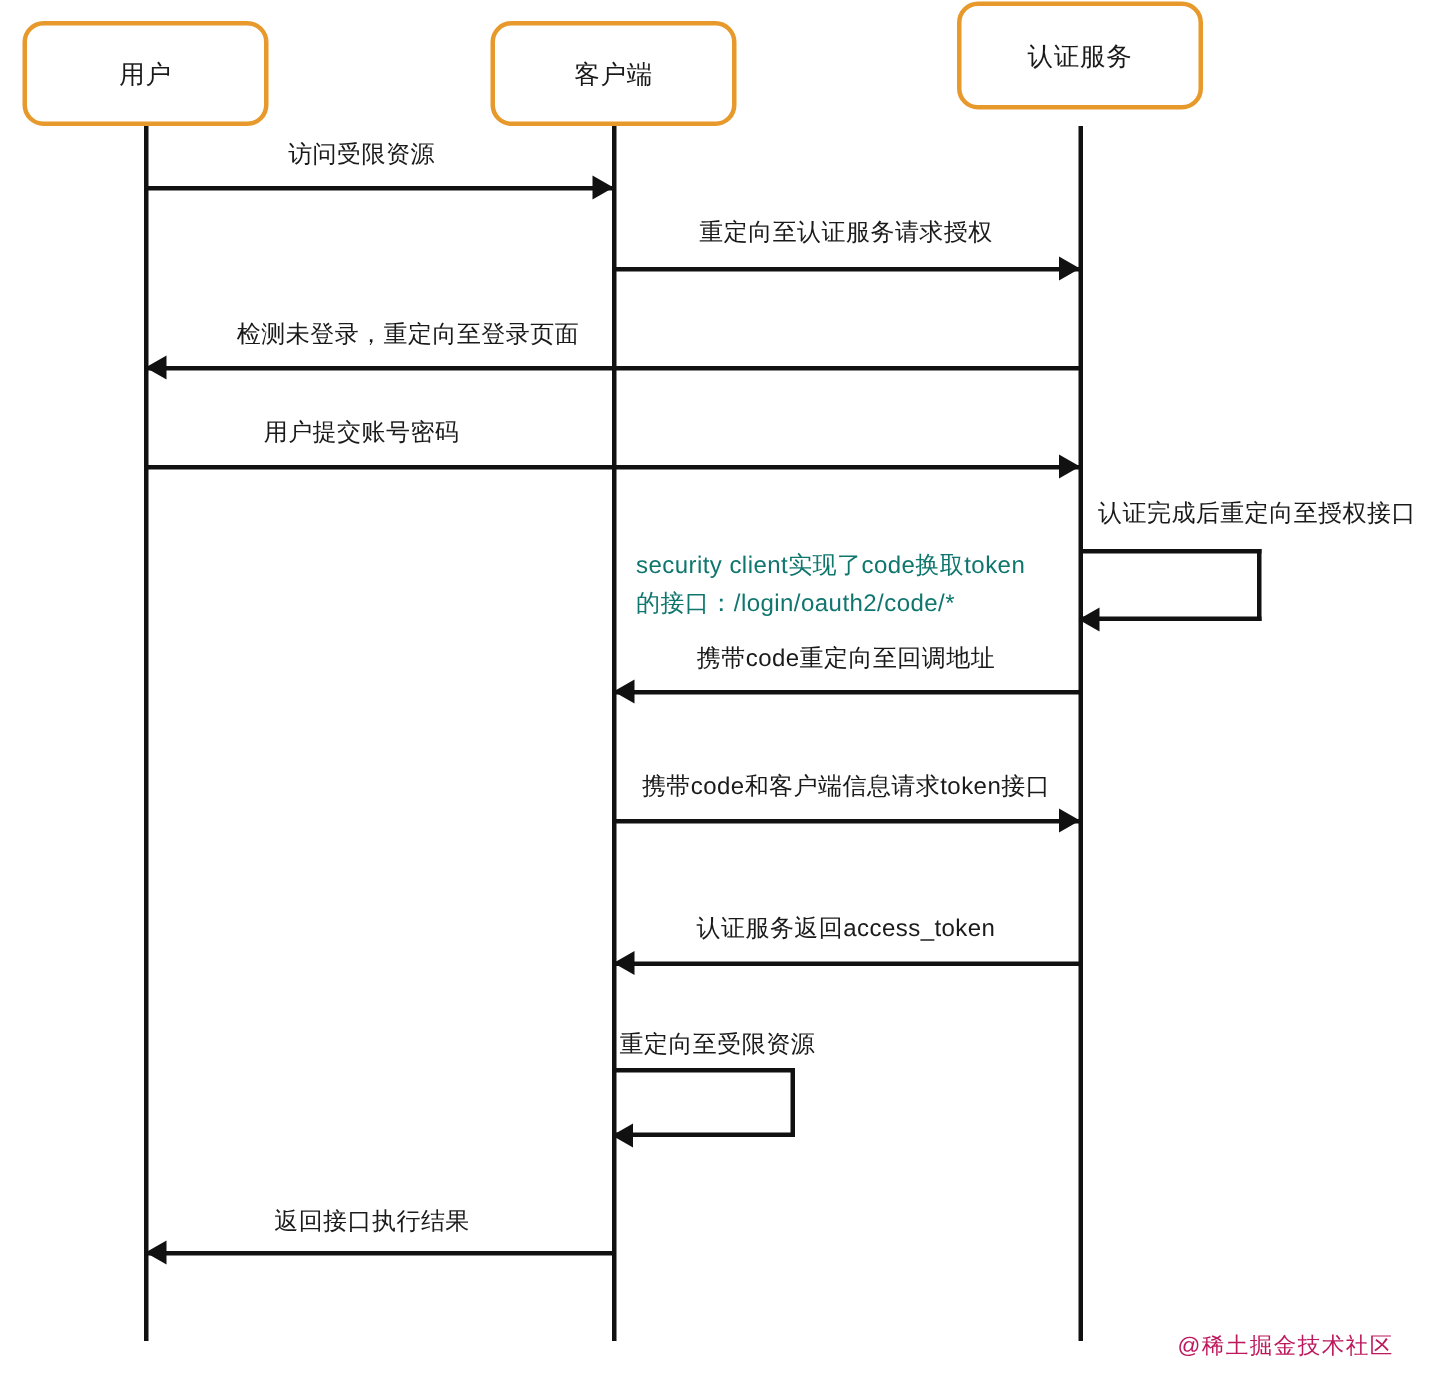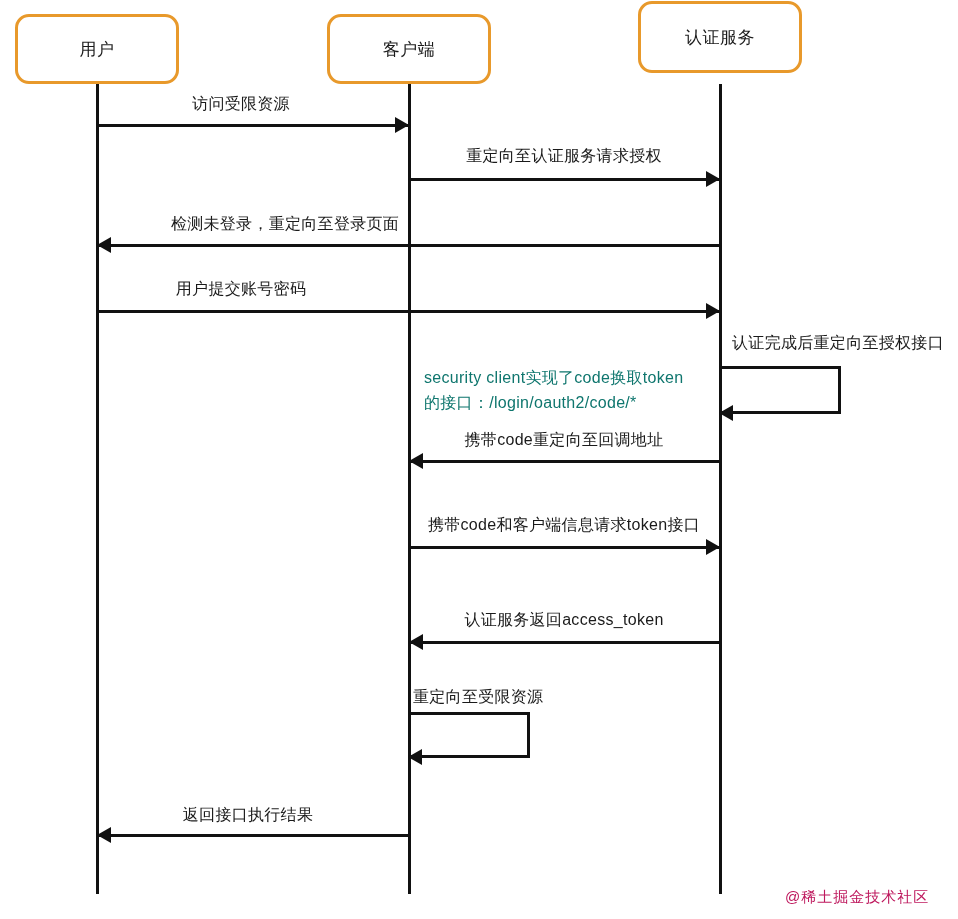--- a/index.html
+++ b/index.html
@@ -119,21 +119,21 @@
 
   <div id="dynamic-layer">
       <div class="msg-line" style="left: 97px; width: 312px; top: 124px;"></div>
       <div class="arrow-head right" style="top: 117px; left: 395px;"></div>
       <div class="msg-label centered" style="left: 241px; top: 93px;">访问受限资源</div>
       <div class="msg-line" style="left: 409px; width: 311px; top: 178px;"></div>
       <div class="arrow-head right" style="top: 171px; left: 706px;"></div>
       <div class="msg-label centered" style="left: 564px; top: 145px;">重定向至认证服务请求授权</div>
       <div class="msg-line" style="left: 97px; width: 623px; top: 244px;"></div>
       <div class="arrow-head left" style="top: 237px; left: 97px;"></div>
-      <div class="msg-label centered" style="left: 272px; top: 213px; margin-left: 13px;">检测未登录，重定向至登录页面</div>
+      <div class="msg-label centered" style="left: 272px; top: 213px;">检测未登录，重定向至登录页面</div>
       <div class="msg-line" style="left: 97px; width: 623px; top: 310px;"></div>
       <div class="arrow-head right" style="top: 303px; left: 706px;"></div>
       <div class="msg-label centered" style="left: 241px; top: 278px;">用户提交账号密码</div>
       <div class="msg-line" style="left: 409px; width: 311px; top: 460px;"></div>
       <div class="arrow-head left" style="top: 453px; left: 409px;"></div>
       <div class="msg-label centered" style="left: 564px; top: 429px;">携带code重定向至回调地址</div>
       <div class="msg-line" style="left: 409px; width: 311px; top: 546px;"></div>
       <div class="arrow-head right" style="top: 539px; left: 706px;"></div>
       <div class="msg-label centered" style="left: 564px; top: 514px;">携带code和客户端信息请求token接口</div>
       <div class="msg-line" style="left: 409px; width: 311px; top: 641px;"></div>

